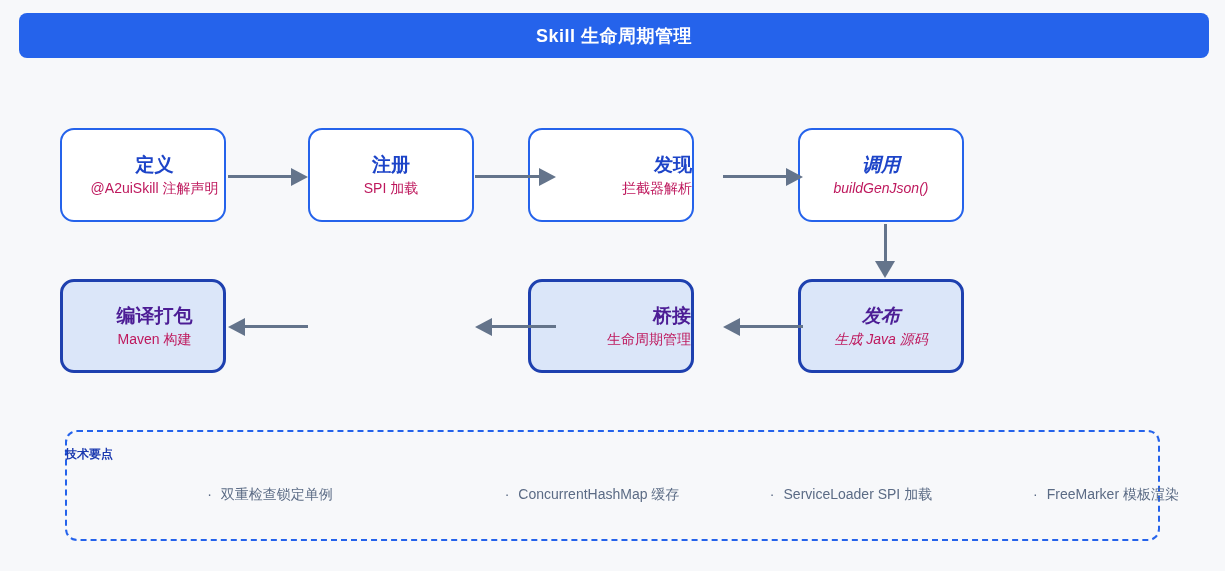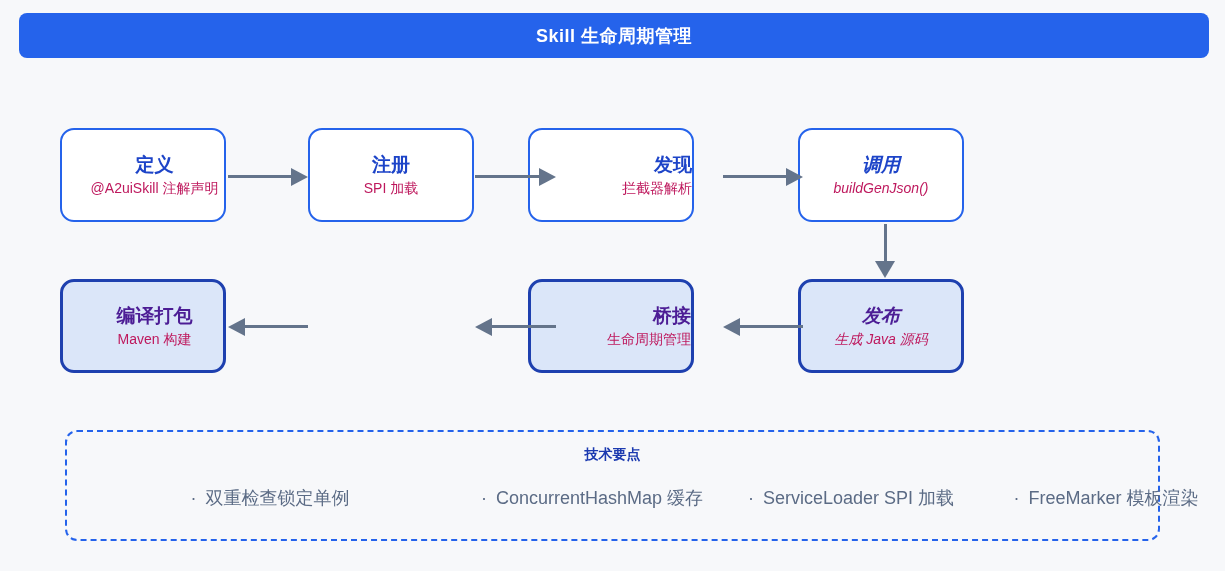--- a/index.html
+++ b/index.html
@@ -54,25 +54,25 @@
     border-left:10px solid transparent;border-right:10px solid transparent;
     border-top:17px solid #64748b;}
   
   .tech-box{
     position:absolute;left:65px;top:430px;width:1095px;height:111px;
     border:2.5px dashed #2563eb;border-radius:12px;
     box-sizing:border-box;
   }
   .tech-title{
     position:absolute;left:65px;top:446px;width:1095px;
-    text-align:center;font-size:14px;font-weight:bold;color:#1c3ab0;
+    text-align:left;font-size:12px;font-weight:bold;color:#1c3ab0;
   }
   .tech-item{
     position:absolute;top:486px;transform:translateX(-50%);
-    white-space:nowrap;font-size:18px;color:#5b6b85;
+    white-space:nowrap;font-size:14px;color:#5b6b85;
   }
   .tech-item .dot{margin-right:9px;color:#5b6b85;}
   .ti1{left:270px;} .ti2{left:578px;margin-left:14px;} .ti3{left:839px;margin-left:12px;} .ti4{left:1106px;}
   
   .footer-strip{
     position:absolute;left:0;top:566px;width:1225px;height:5px;
     background:#edeff3;border-top:1px solid #e4e7ec;
   }
 </style>
 </head>

